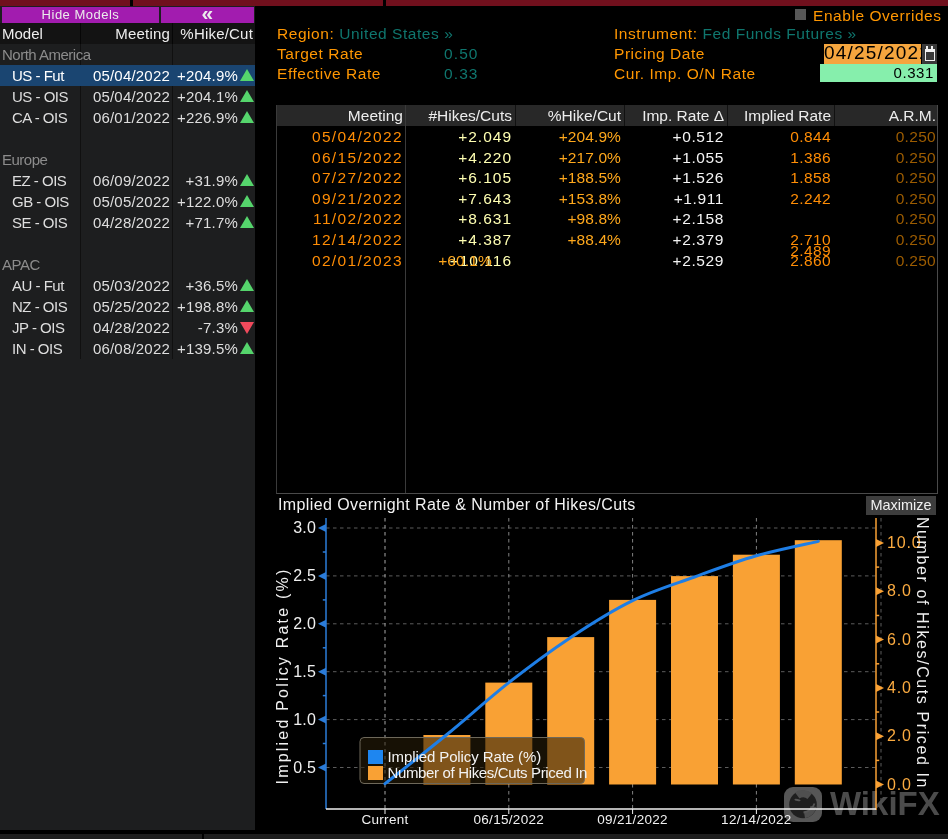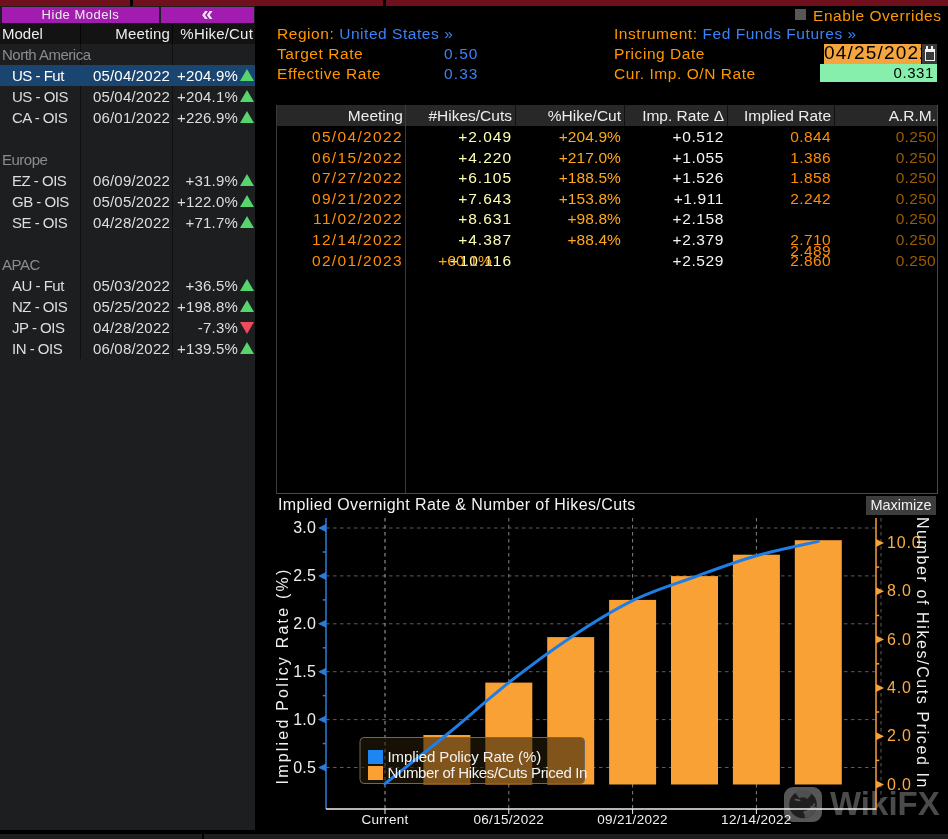--- a/index.html
+++ b/index.html
@@ -1,20 +1,20 @@
 <!DOCTYPE html>
 <html><head>
 <meta charset="utf-8">
 <style>
   html,body{margin:0;padding:0;background:#000;}
   #app{position:relative;width:948px;height:839px;background:#000;overflow:hidden;
        font-family:"Liberation Sans",sans-serif;}
   .abs{position:absolute;}
   .amber{color:#ff9702;}
-  .white{color:#3b82f6;}
+  .white{color:#0f766e;}
   
   #redbar{left:0;top:0;width:948px;height:6px;background:#70101d;}
   .notch{top:0;width:3px;height:6px;background:#000;}
   
   #lp{left:0;top:6px;width:255px;height:824px;background:#1d1e1f;}
   .btn{position:absolute;background:#a21caf;color:#ececec;text-align:center;
        font-size:13px;line-height:15px;height:17px;letter-spacing:0.5px;}
   #lphead{position:absolute;left:0;top:17px;width:255px;height:21px;background:#131313;
           color:#ededed;font-size:15px;line-height:21px;}
   .lprow{position:absolute;left:0;width:255px;height:21px;font-size:15px;line-height:21px;color:#dedede;}

